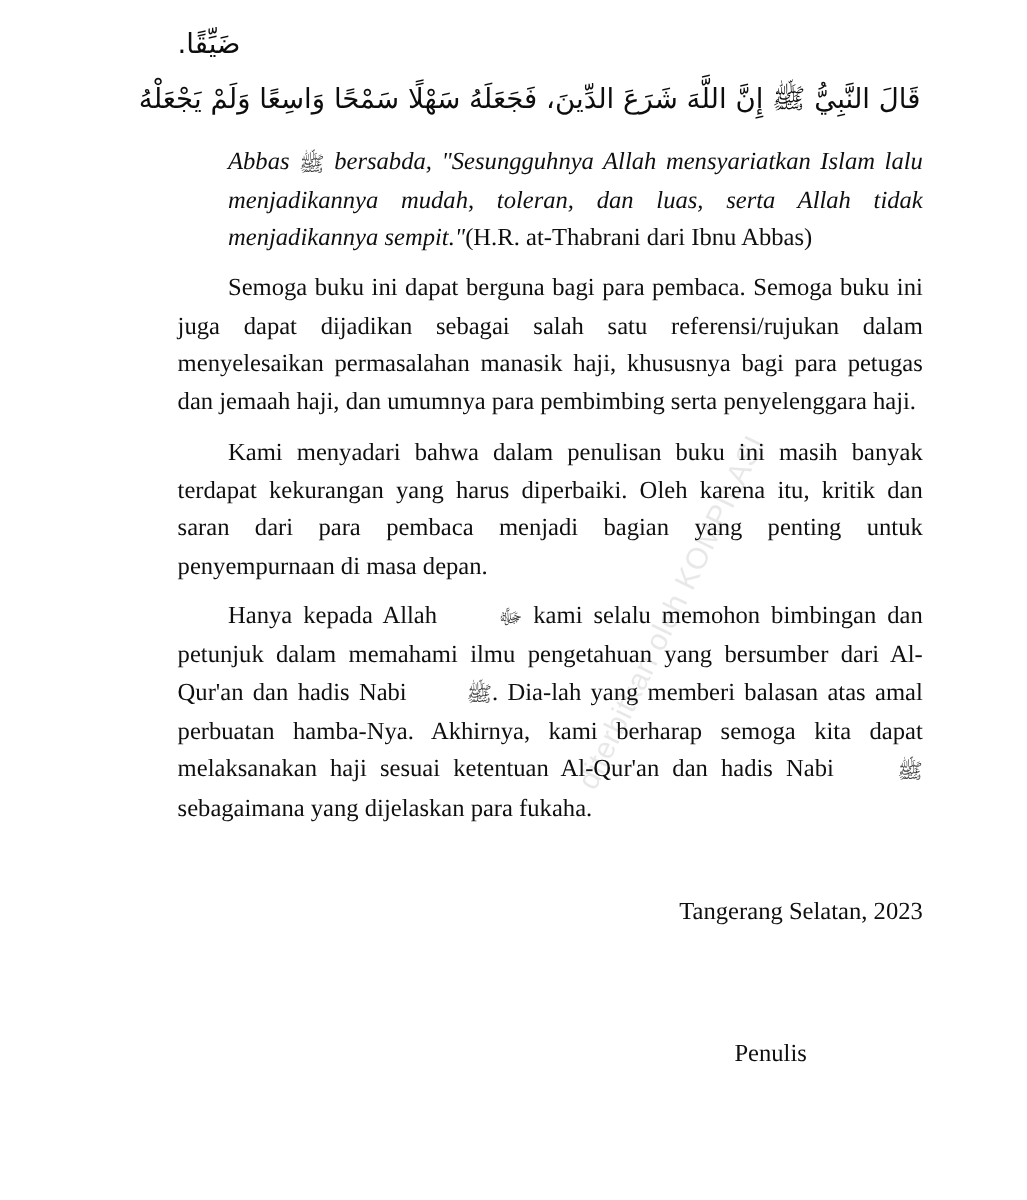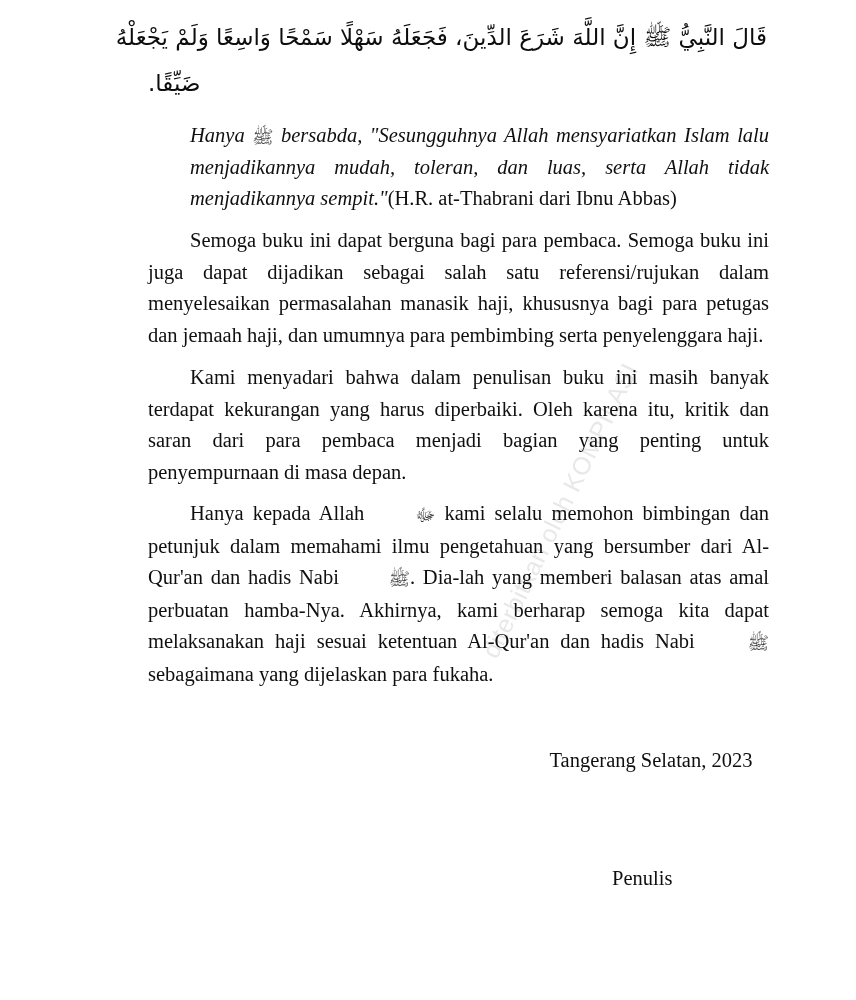--- a/index.html
+++ b/index.html
@@ -140,21 +140,21 @@
   .signature {
     position: absolute;
     left: 148px;
     top: 745px;
     width: 621px;
     z-index: 2;
     font-size: 20.5px;
     line-height: 30px;
   }
   .sig-place {
-    text-align: center;
+    text-align: right;
     padding-left: 385px;
   }
   .sig-role {
     text-align: left;
     padding-left: 464px;
     margin-top: 88px;
   }
 </style>
 </head>
 <body>
@@ -162,26 +162,26 @@
 <div class="page">
 
   <div class="watermark">
     <div class="watermark-text">diterbitkan oleh KOMPILASI</div>
   </div>
 
   <div class="content">
 
 
     <div class="arabic-block">
+      <span class="arabic-line l2">ضَيِّقًا.</span>
       <span class="arabic-line">قَالَ النَّبِيُّ ﷺ إِنَّ اللَّهَ شَرَعَ الدِّينَ، فَجَعَلَهُ سَهْلًا سَمْحًا وَاسِعًا وَلَمْ يَجْعَلْهُ</span>
-      <span class="arabic-line l2">ضَيِّقًا.</span>
     </div>
 
     <div class="translation">
-      <span>Hanya</span>
+      <span>Abbas</span>
       <span class="salla">ﷺ</span>
       <span>bersabda, "Sesungguhnya Allah mensyariatkan Islam lalu menjadikannya mudah, toleran, dan luas, serta Allah tidak menjadikannya sempit."</span><span class="src">(H.R. at-Thabrani dari Ibnu Abbas)</span>
     </div>
 
     <p class="para">Semoga buku ini dapat berguna bagi para pembaca. Semoga buku ini juga dapat dijadikan sebagai salah satu referensi/rujukan dalam menyelesaikan permasalahan manasik haji, khususnya bagi para petugas dan jemaah haji, dan umumnya para pembimbing serta penyelenggara haji.</p>
 
     <p class="para">Kami menyadari bahwa dalam penulisan buku ini masih banyak terdapat kekurangan yang harus diperbaiki. Oleh karena itu, kritik dan saran dari para pembaca menjadi bagian yang penting untuk penyempurnaan di masa depan.</p>
 
     <p class="para tight"><span>Hanya kepada Allah</span> <span class="salla">ﷻ</span> <span>kami selalu memohon bimbingan dan petunjuk dalam memahami ilmu pengetahuan yang bersumber dari Al-Qur'an dan hadis Nabi</span> <span class="salla">ﷺ</span><span>. Dia-lah yang memberi balasan atas amal perbuatan hamba-Nya. Akhirnya, kami berharap semoga kita dapat melaksanakan haji sesuai ketentuan Al-Qur'an dan hadis Nabi</span> <span class="salla">ﷺ</span> <span>sebagaimana yang dijelaskan para fukaha.</span></p>
 

